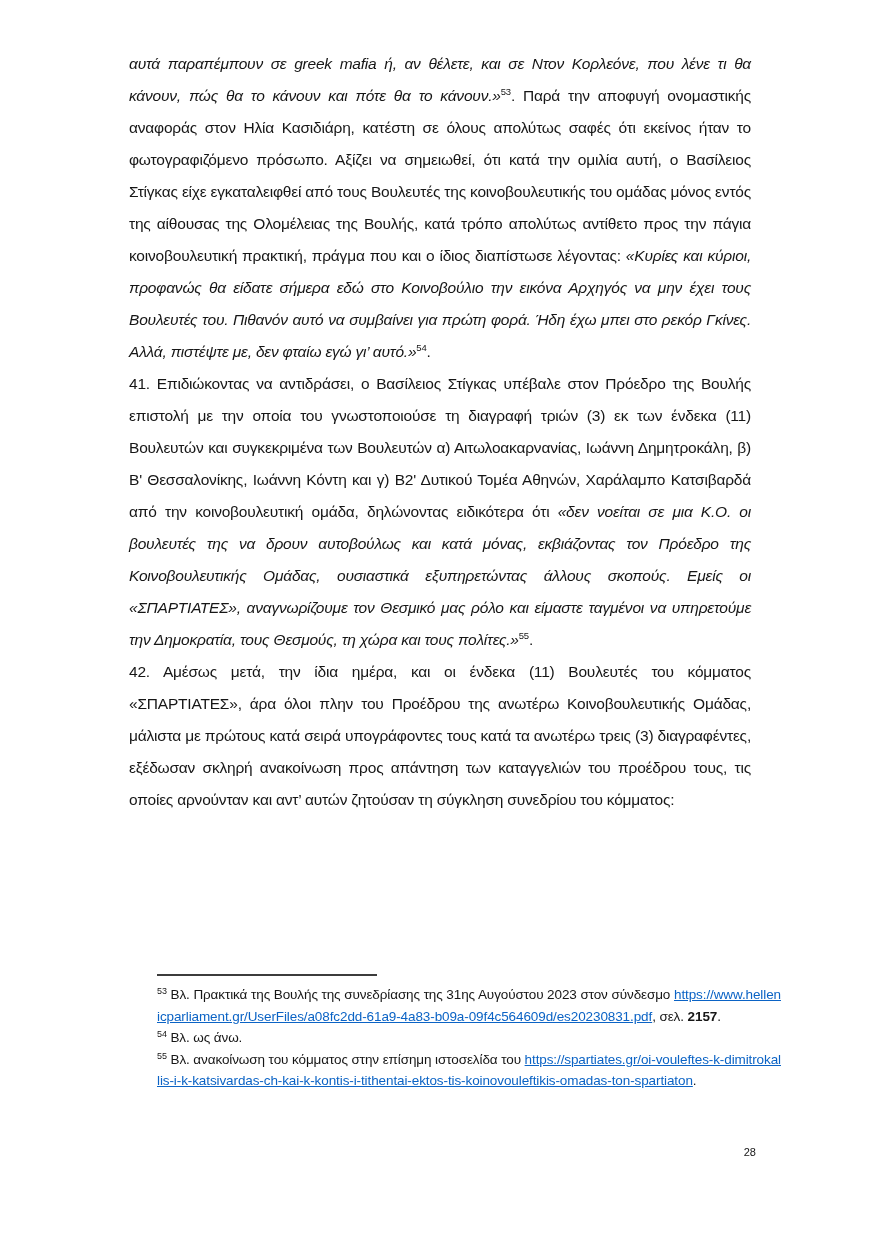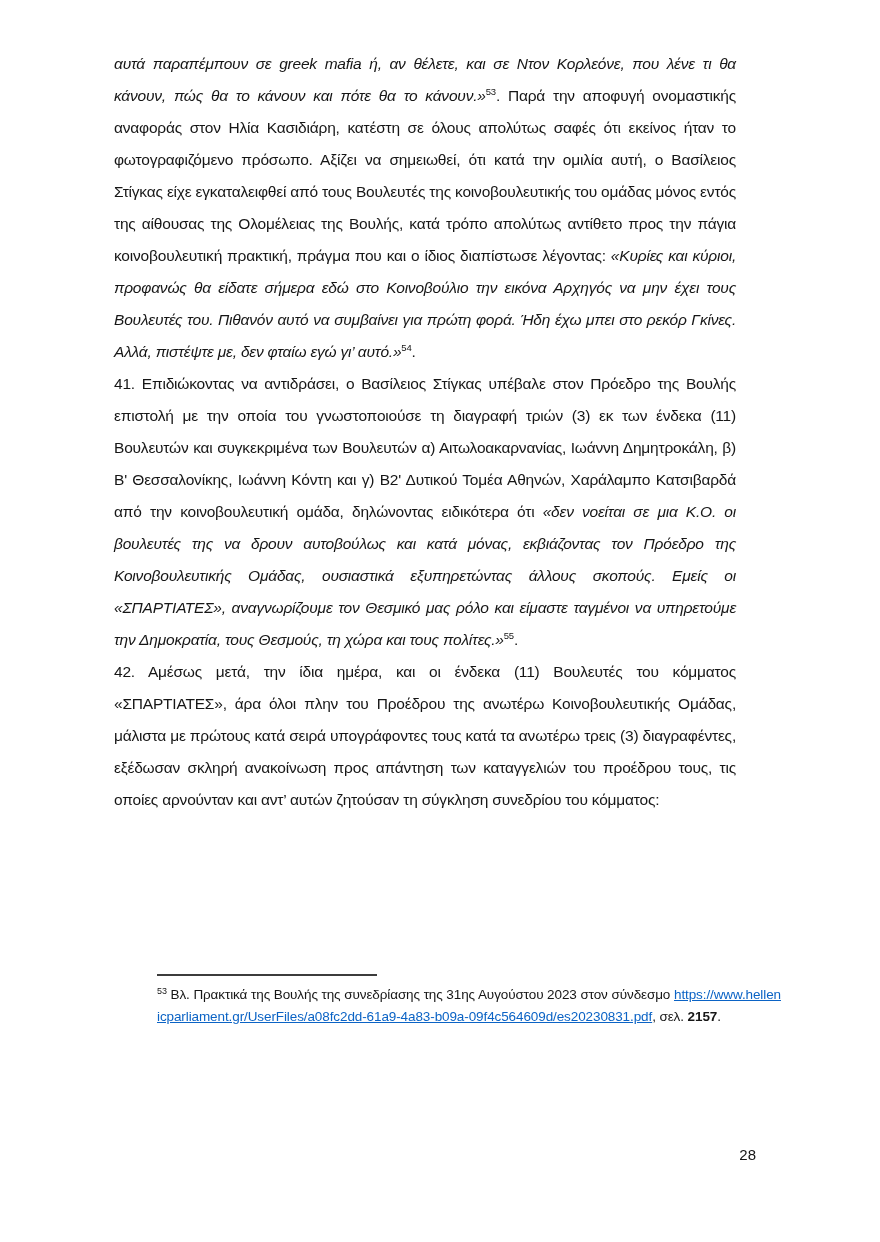--- a/index.html
+++ b/index.html
@@ -8,21 +8,21 @@
     width: 880px;
     height: 1242px;
     margin: 0 auto;
     background: #ffffff;
     font-family: "Liberation Sans", sans-serif;
     color: #161616;
     overflow: hidden;
   }
   .body-text {
     position: absolute;
-    left: 114px;
+    left: 129px;
     top: 48px;
     width: 622px;
   }
   .para {
     margin: 0;
     font-size: 15.5px;
     line-height: 32px;
     text-align: justify;
     letter-spacing: -0.2px;
   }
@@ -61,33 +61,35 @@
   }
   a.link {
     text-decoration: underline;
     cursor: pointer;
     word-break: break-all;
   }
   .page-number {
     position: absolute;
     top: 1146px;
     right: 124px;
-    font-size: 15px;
+    font-size: 11px;
     color: #161616;
   }
 </style>
 </head>
 <body>
 
 <div class="page">
   <div class="body-text">
       <p class="para"><span class="italic">αυτά παραπέμπουν σε greek mafia ή, αν θέλετε, και σε Ντον Κορλεόνε, που λένε τι θα κάνουν, πώς θα το κάνουν και πότε θα το κάνουν.»</span><sup class="fnref">53</sup><span class="normal">. Παρά την αποφυγή ονομαστικής αναφοράς στον Ηλία Κασιδιάρη, κατέστη σε όλους απολύτως σαφές ότι εκείνος ήταν το φωτογραφιζόμενο πρόσωπο. Αξίζει να σημειωθεί, ότι κατά την ομιλία αυτή, ο Βασίλειος Στίγκας είχε εγκαταλειφθεί από τους Βουλευτές της κοινοβουλευτικής του ομάδας μόνος εντός της αίθουσας της Ολομέλειας της Βουλής, κατά τρόπο απολύτως αντίθετο προς την πάγια κοινοβουλευτική πρακτική, πράγμα που και ο ίδιος διαπίστωσε λέγοντας: </span><span class="italic">«Κυρίες και κύριοι, προφανώς θα είδατε σήμερα εδώ στο Κοινοβούλιο την εικόνα Αρχηγός να μην έχει τους Βουλευτές του. Πιθανόν αυτό να συμβαίνει για πρώτη φορά. Ήδη έχω μπει στο ρεκόρ Γκίνες. Αλλά, πιστέψτε με, δεν φταίω εγώ γι’ αυτό.»</span><sup class="fnref">54</sup><span class="normal">.</span></p>
       <p class="para"><span class="normal">41. Επιδιώκοντας να αντιδράσει, ο Βασίλειος Στίγκας υπέβαλε στον Πρόεδρο της Βουλής επιστολή με την οποία του γνωστοποιούσε τη διαγραφή τριών (3) εκ των ένδεκα (11) Βουλευτών και συγκεκριμένα των Βουλευτών α) Αιτωλοακαρνανίας, Ιωάννη Δημητροκάλη, β) Β' Θεσσαλονίκης, Ιωάννη Κόντη και γ) Β2' Δυτικού Τομέα Αθηνών, Χαράλαμπο Κατσιβαρδά από την κοινοβουλευτική ομάδα, δηλώνοντας ειδικότερα ότι </span><span class="italic">«δεν νοείται σε μια Κ.Ο. οι βουλευτές της να δρουν αυτοβούλως και κατά μόνας, εκβιάζοντας τον Πρόεδρο της Κοινοβουλευτικής Ομάδας, ουσιαστικά εξυπηρετώντας άλλους σκοπούς. Εμείς οι «ΣΠΑΡΤΙΑΤΕΣ», αναγνωρίζουμε τον Θεσμικό μας ρόλο και είμαστε ταγμένοι να υπηρετούμε την Δημοκρατία, τους Θεσμούς, τη χώρα και τους πολίτες.»</span><sup class="fnref">55</sup><span class="normal">.</span></p>
       <p class="para"><span class="normal">42. Αμέσως μετά, την ίδια ημέρα, και οι ένδεκα (11) Βουλευτές του κόμματος «ΣΠΑΡΤΙΑΤΕΣ», άρα όλοι πλην του Προέδρου της ανωτέρω Κοινοβουλευτικής Ομάδας, μάλιστα με πρώτους κατά σειρά υπογράφοντες τους κατά τα ανωτέρω τρεις (3) διαγραφέντες, εξέδωσαν σκληρή ανακοίνωση προς απάντηση των καταγγελιών του προέδρου τους, τις οποίες αρνούνταν και αντ’ αυτών ζητούσαν τη σύγκληση συνεδρίου του κόμματος:</span></p>
     </div>
   <div class="footnote-section">
     <div class="fn-sep"></div>
     <div>
         <div class="footnote"><sup class="fnmark">53</sup><span class="normal"> Βλ. Πρακτικά της Βουλής της συνεδρίασης της 31ης Αυγούστου 2023 στον σύνδεσμο </span><a class="link" href="#" style="color: rgb(11, 99, 197);">https://www.hellenicparliament.gr/UserFiles/a08fc2dd-61a9-4a83-b09a-09f4c564609d/es20230831.pdf</a><span class="normal">, σελ. </span><span class="bold">2157</span><span class="normal">.</span></div>
+        <div class="footnote"><sup class="fnmark">54</sup><span class="normal"> Βλ. ως άνω.</span></div>
+        <div class="footnote"><sup class="fnmark">55</sup><span class="normal"> Βλ. ανακοίνωση του κόμματος στην επίσημη ιστοσελίδα του </span><a class="link" href="#" style="color: rgb(11, 99, 197);">https://spartiates.gr/oi-vouleftes-k-dimitrokallis-i-k-katsivardas-ch-kai-k-kontis-i-tithentai-ektos-tis-koinovouleftikis-omadas-ton-spartiaton</a><span class="normal">.</span></div>
       </div>
   </div>
   <div class="page-number">28</div>
 </div>
 
 </body></html>

